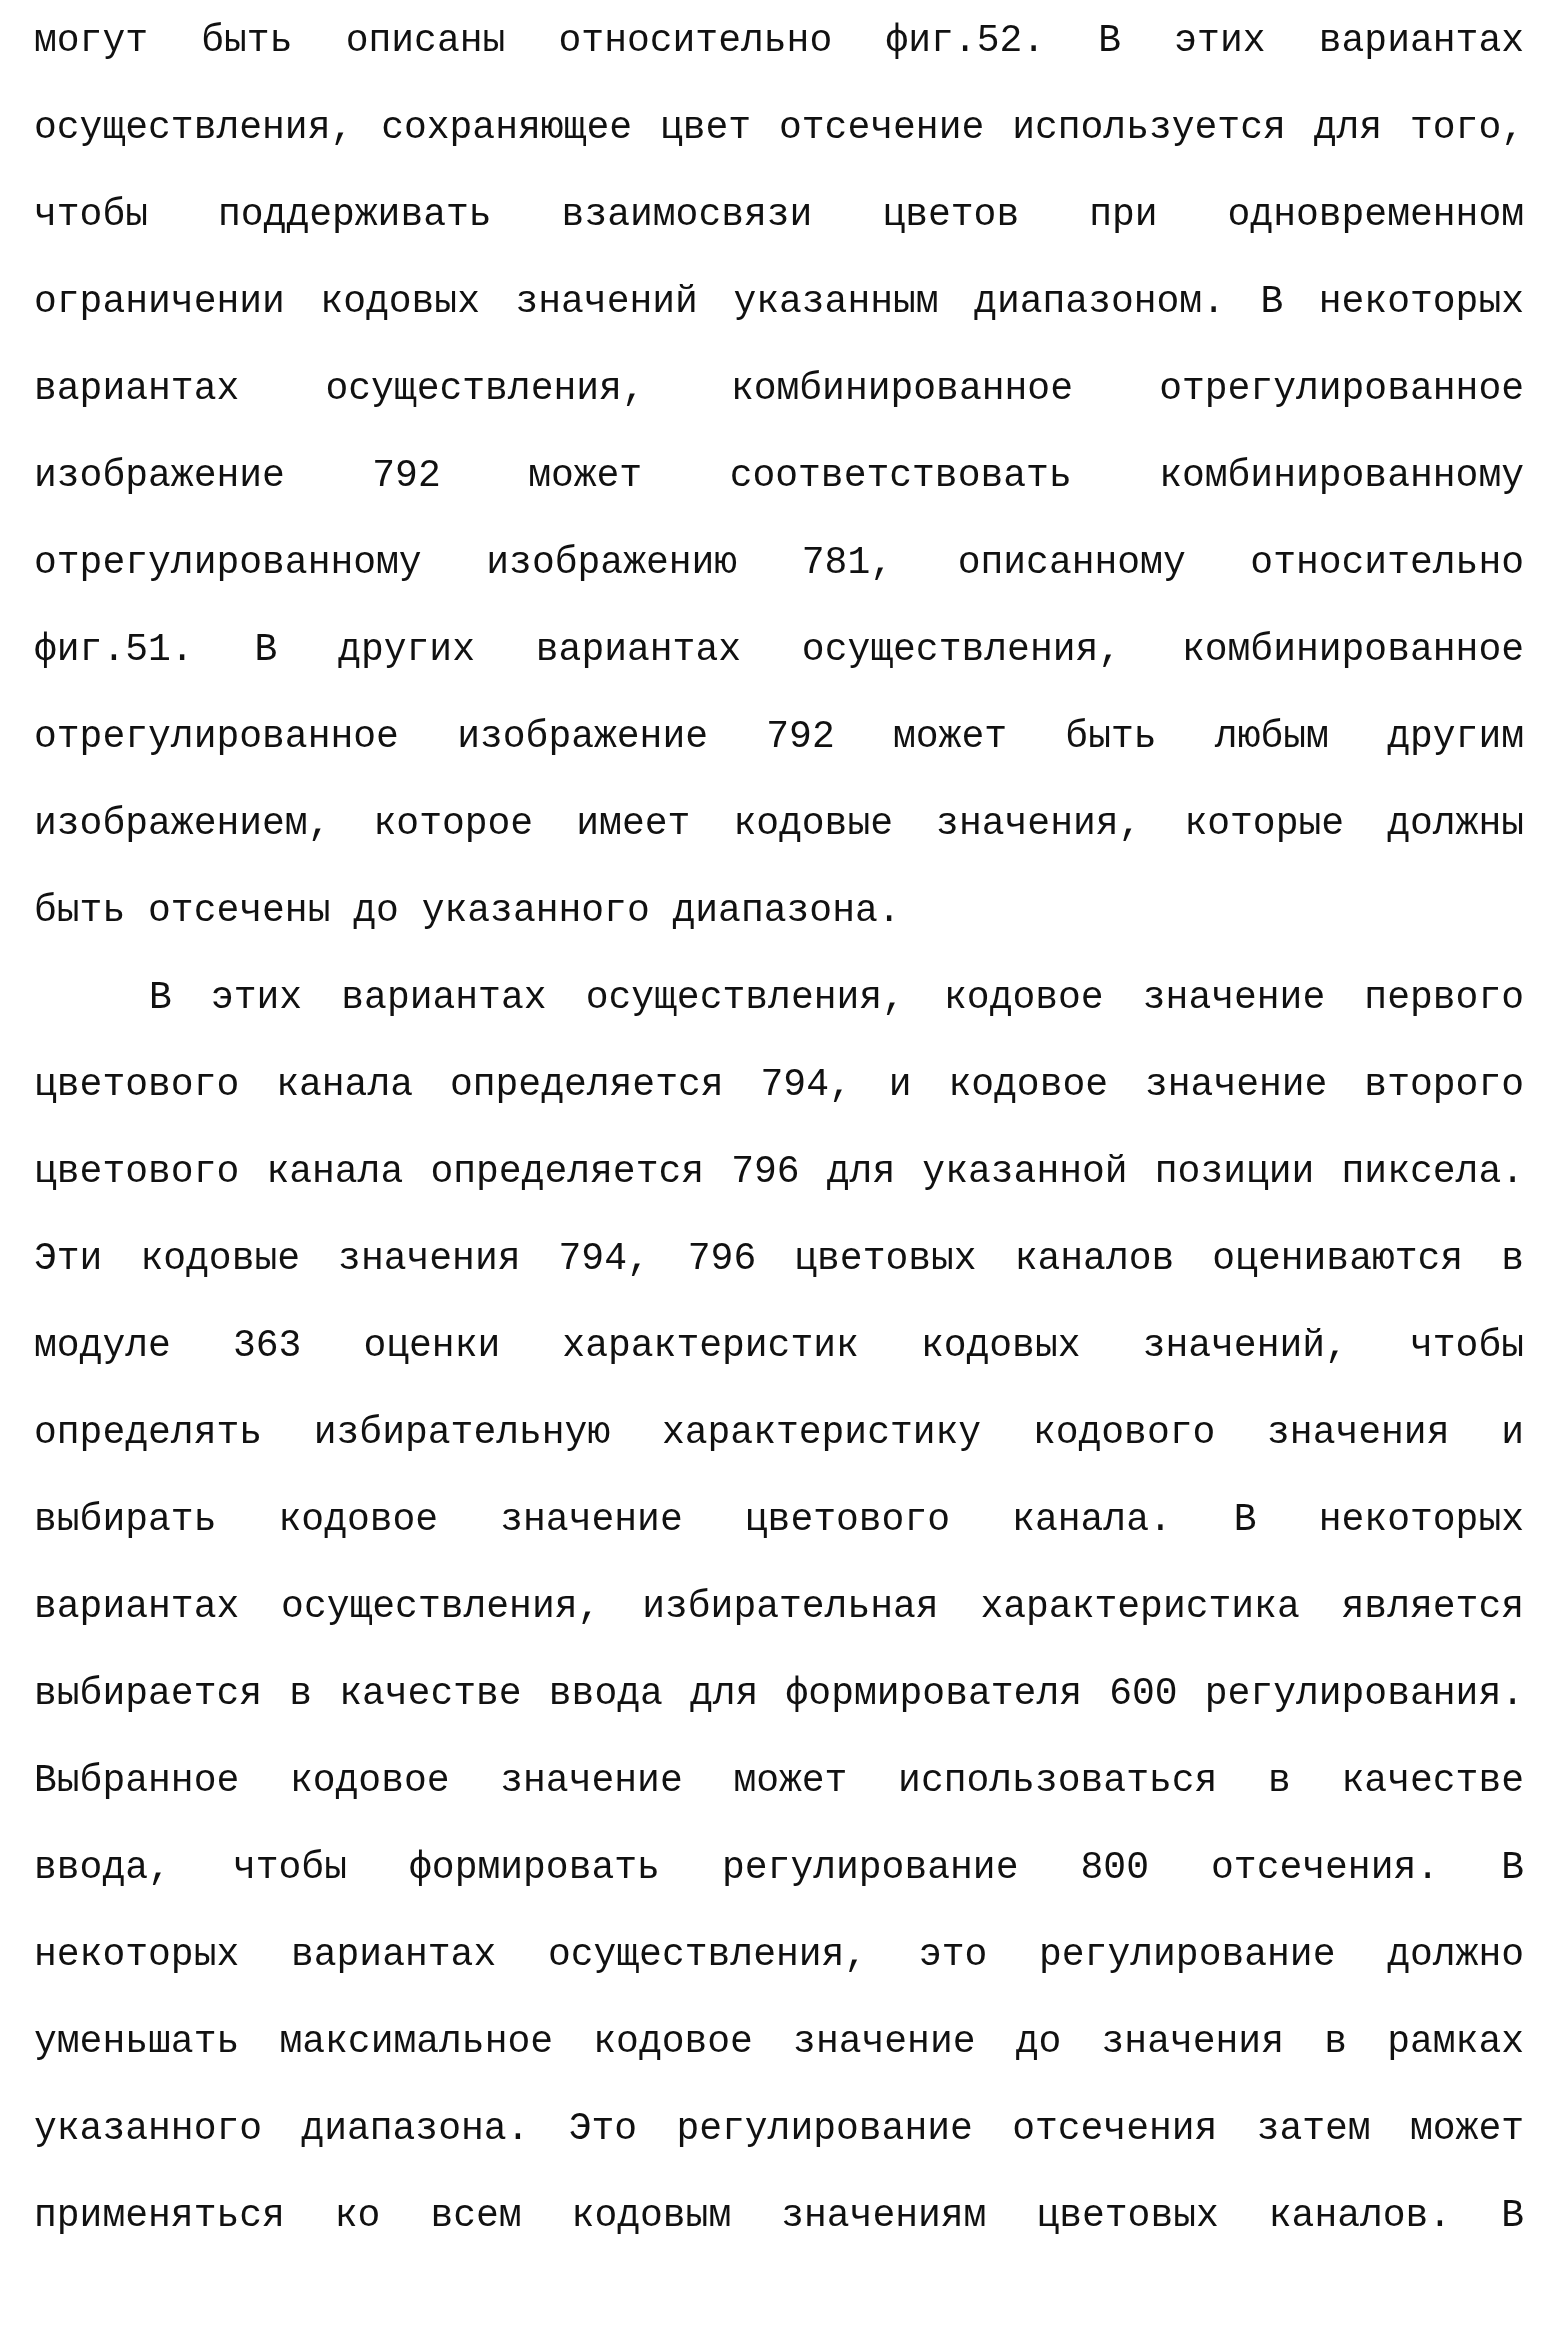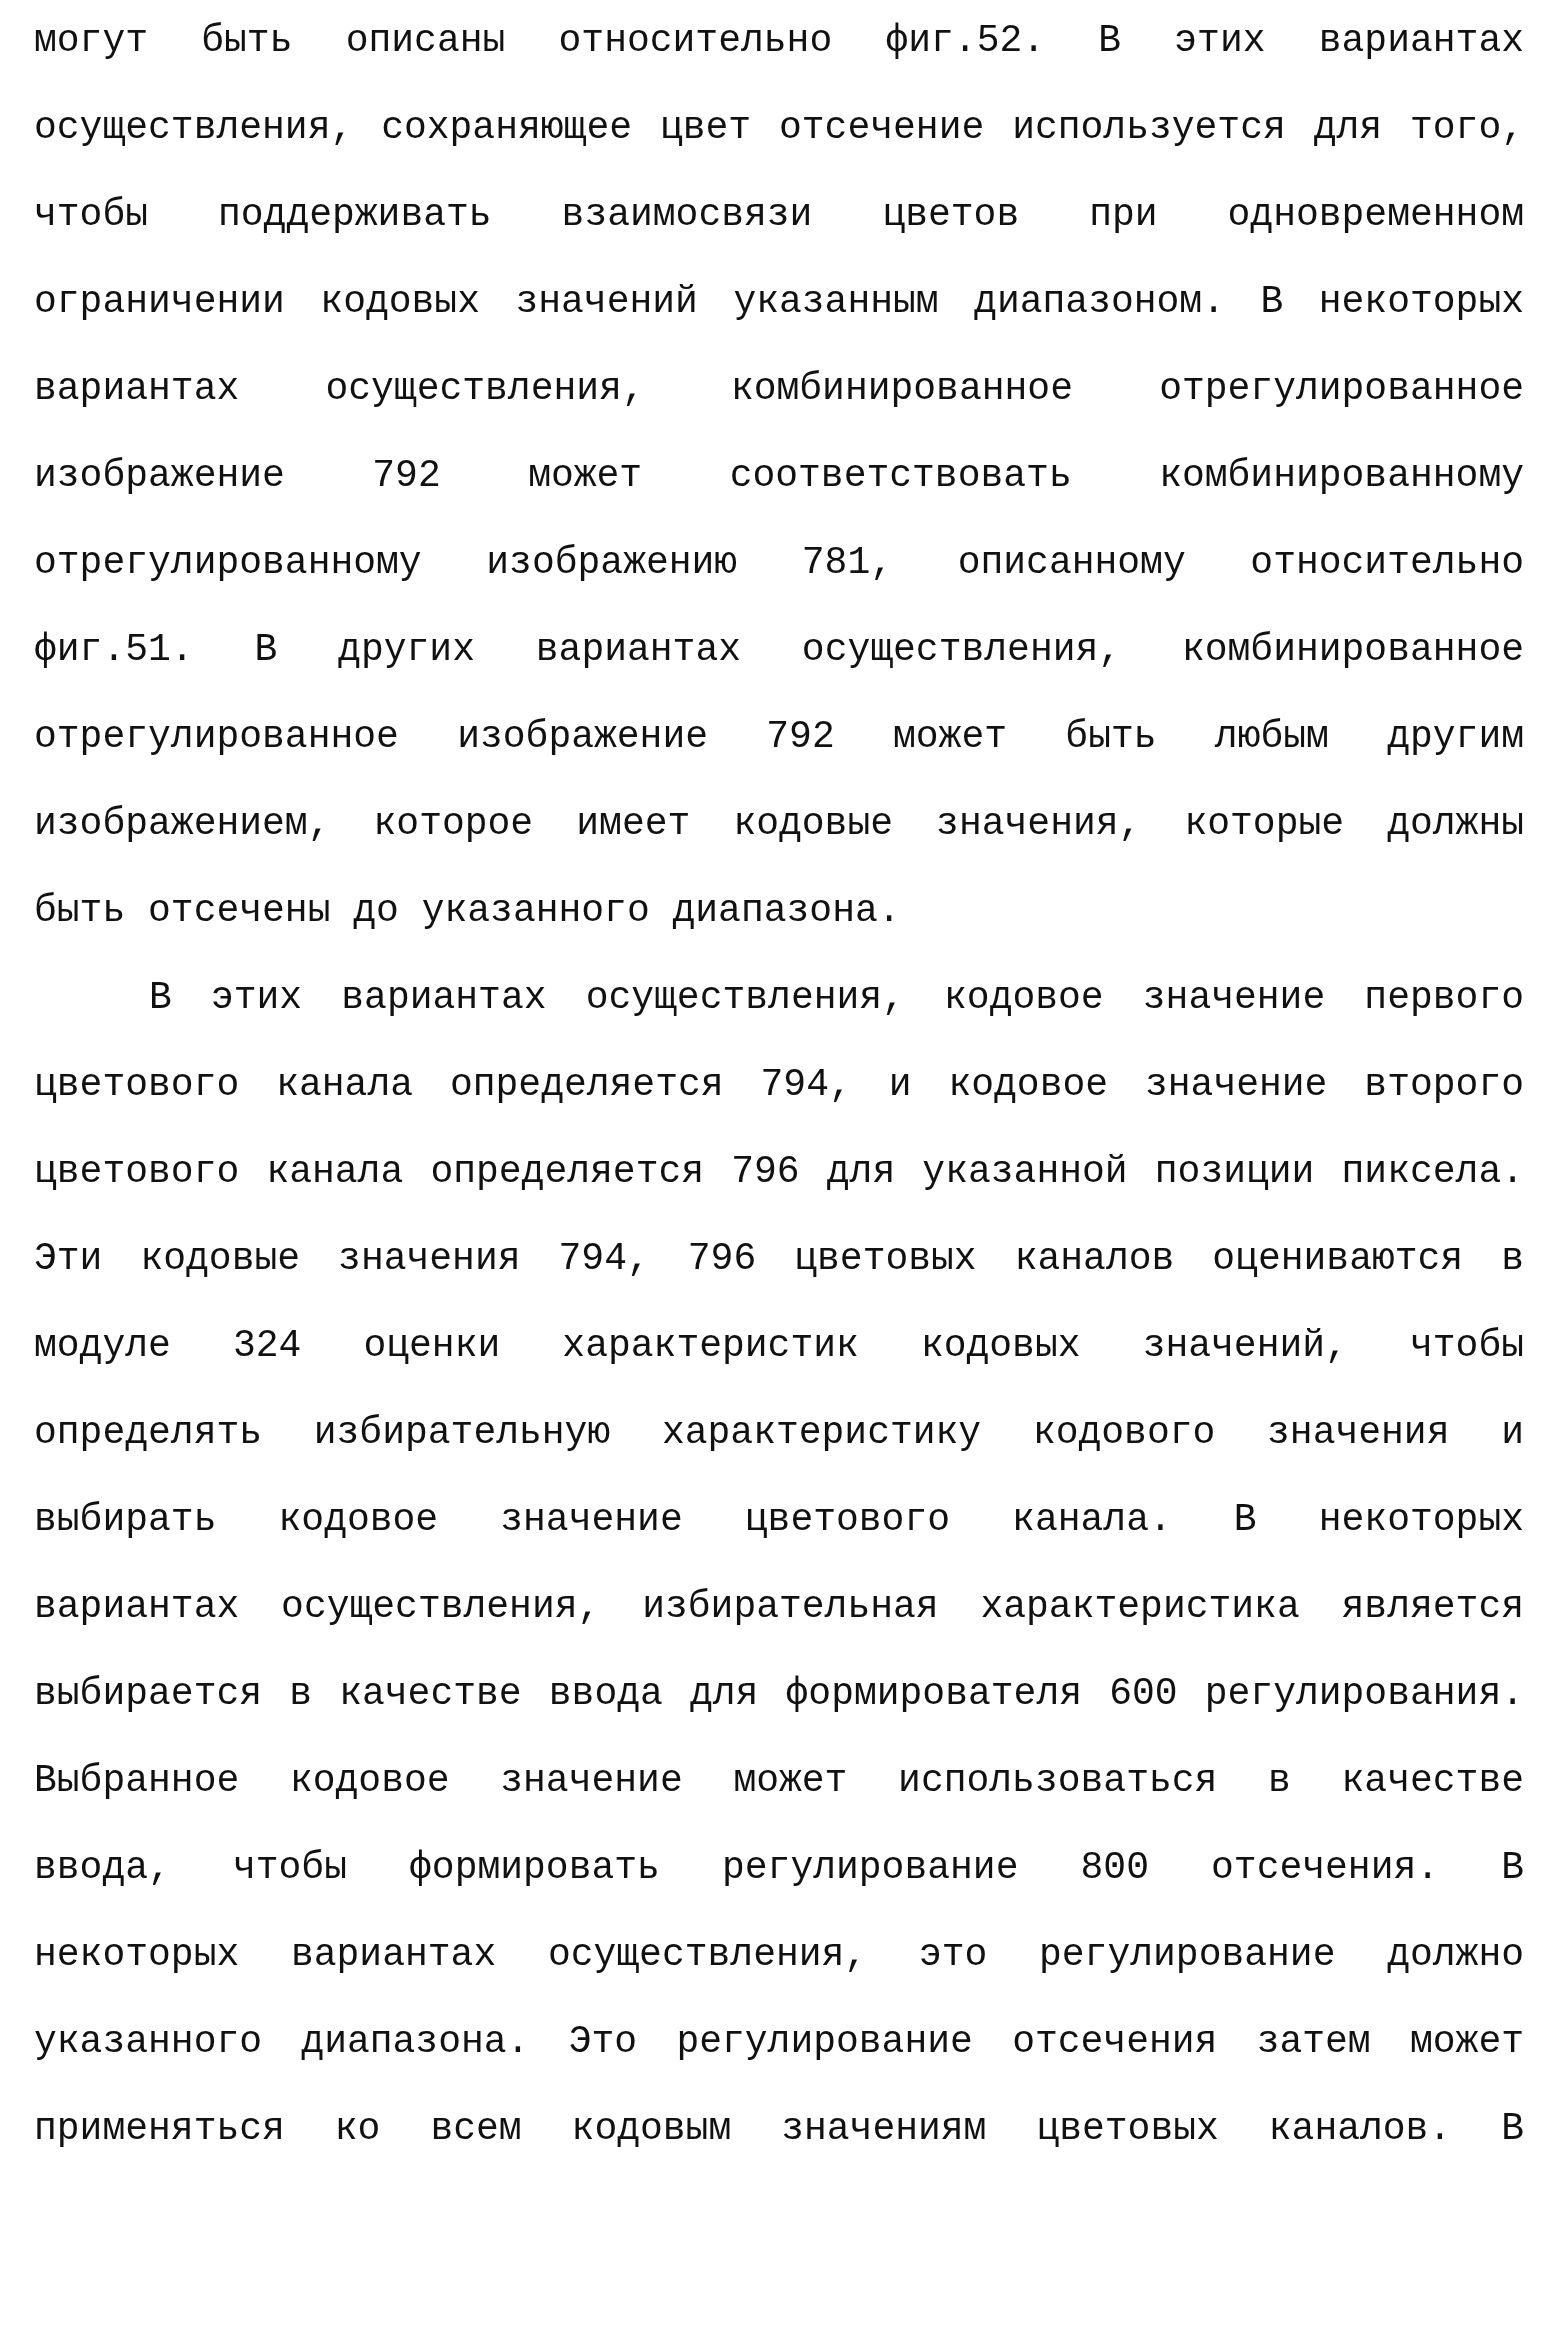--- a/index.html
+++ b/index.html
@@ -55,25 +55,26 @@
     <span class="line">отрегулированное изображение 792 может быть любым другим</span>
     <span class="line">изображением, которое имеет кодовые значения, которые должны</span>
     <span class="line last">быть отсечены до указанного диапазона.</span>
   </div>
 
   <div>
     <span class="line indent">В этих вариантах осуществления, кодовое значение первого</span>
     <span class="line">цветового канала определяется 794, и кодовое значение второго</span>
     <span class="line">цветового канала определяется 796 для указанной позиции пиксела.</span>
     <span class="line">Эти кодовые значения 794, 796 цветовых каналов оцениваются в</span>
-    <span class="line">модуле 324 оценки характеристик кодовых значений, чтобы</span>
+    <span class="line">модуле 363 оценки характеристик кодовых значений, чтобы</span>
     <span class="line">определять избирательную характеристику кодового значения и</span>
     <span class="line">выбирать кодовое значение цветового канала. В некоторых</span>
     <span class="line">вариантах осуществления, избирательная характеристика является</span>
     <span class="line">выбирается в качестве ввода для формирователя 600 регулирования.</span>
     <span class="line">Выбранное кодовое значение может использоваться в качестве</span>
     <span class="line">ввода, чтобы формировать регулирование 800 отсечения. В</span>
     <span class="line">некоторых вариантах осуществления, это регулирование должно</span>
+    <span class="line">уменьшать максимальное кодовое значение до значения в рамках</span>
     <span class="line">указанного диапазона. Это регулирование отсечения затем может</span>
     <span class="line">применяться ко всем кодовым значениям цветовых каналов. В</span>
   </div>
 </div>
 
 
 </body></html>

